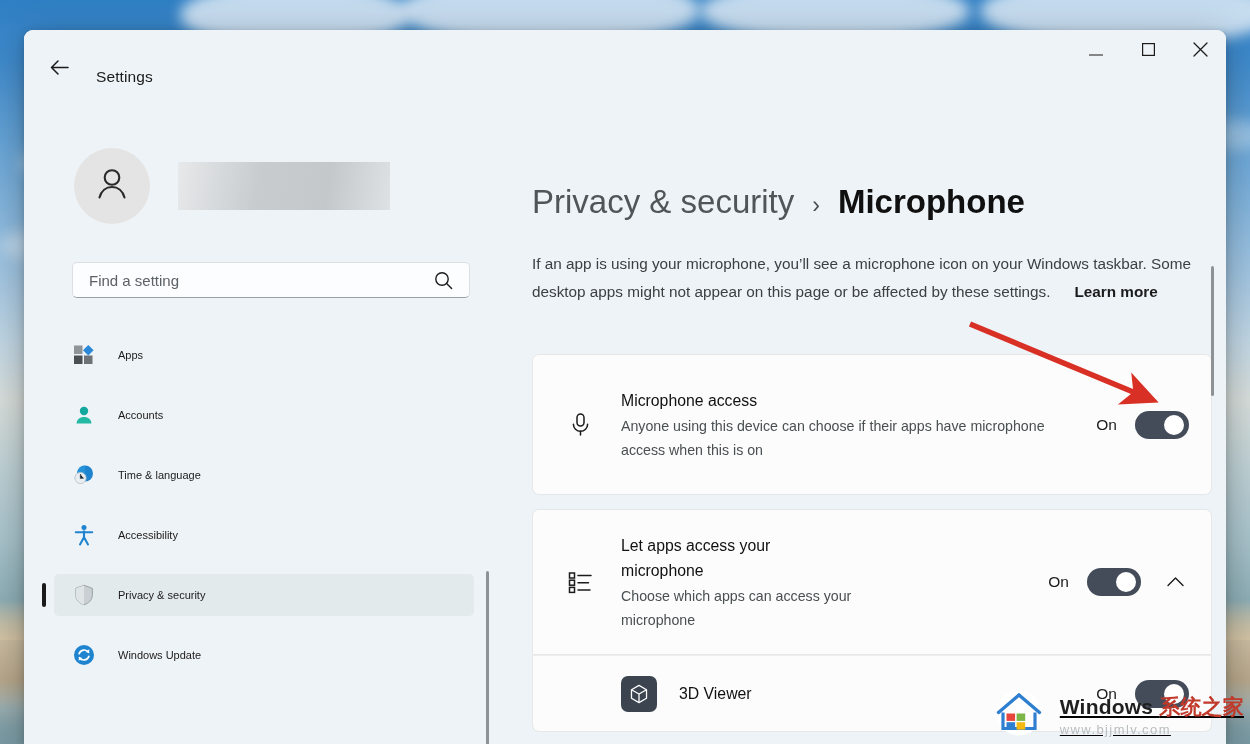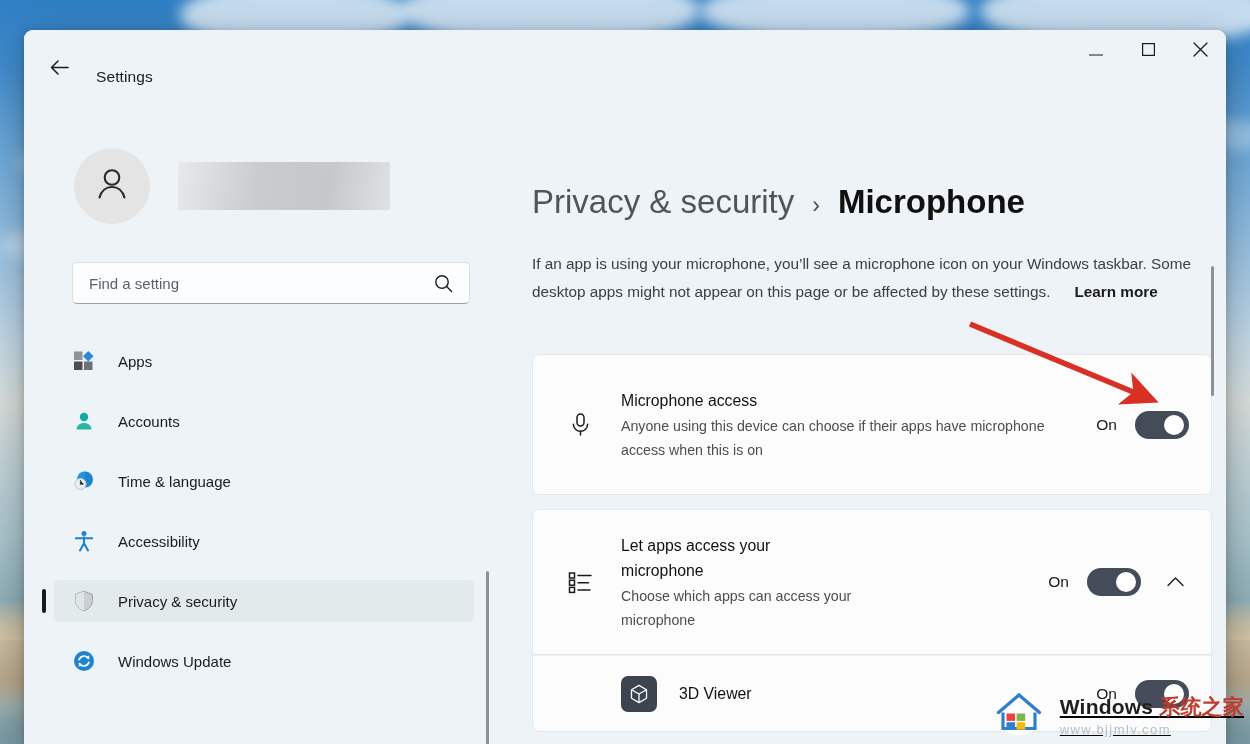--- a/index.html
+++ b/index.html
@@ -127,21 +127,21 @@
     margin-left: 28px;
     width: 212px;
     height: 48px;
     background: linear-gradient(100deg,#e7e9ea 0%, #c8cccf 38%, #c4c8cb 70%, #dfe2e4 100%);
     border-radius: 1px;
   }
 
   .search-wrap {
     margin: 38px 0 0 48px;
     width: 398px;
-    height: 42px;
+    height: 36px;
     background: #fbfdfe;
     border: 1px solid #dcdfe2;
     border-bottom: 1.5px solid #9aa0a6;
     border-radius: 5px;
     display: flex;
     align-items: center;
     box-sizing: border-box;
   }
   .search-wrap input {
     border: 0;
@@ -182,21 +182,21 @@
     border-radius: 2px;
     background: #1a1a1a;
   }
   .nav-ico {
     width: 24px; height: 24px;
     flex: 0 0 24px;
     display: flex; align-items: center; justify-content: center;
     margin-right: 22px;
   }
   .nav-label {
-    font-size: 15px;
+    font-size: 11px;
     color: #1b1b1b;
     white-space: nowrap;
   }
 
   .sidebar-scroll {
     position: absolute;
     left: 462px;
     top: 485px;
     width: 3px;
     height: 236px;

